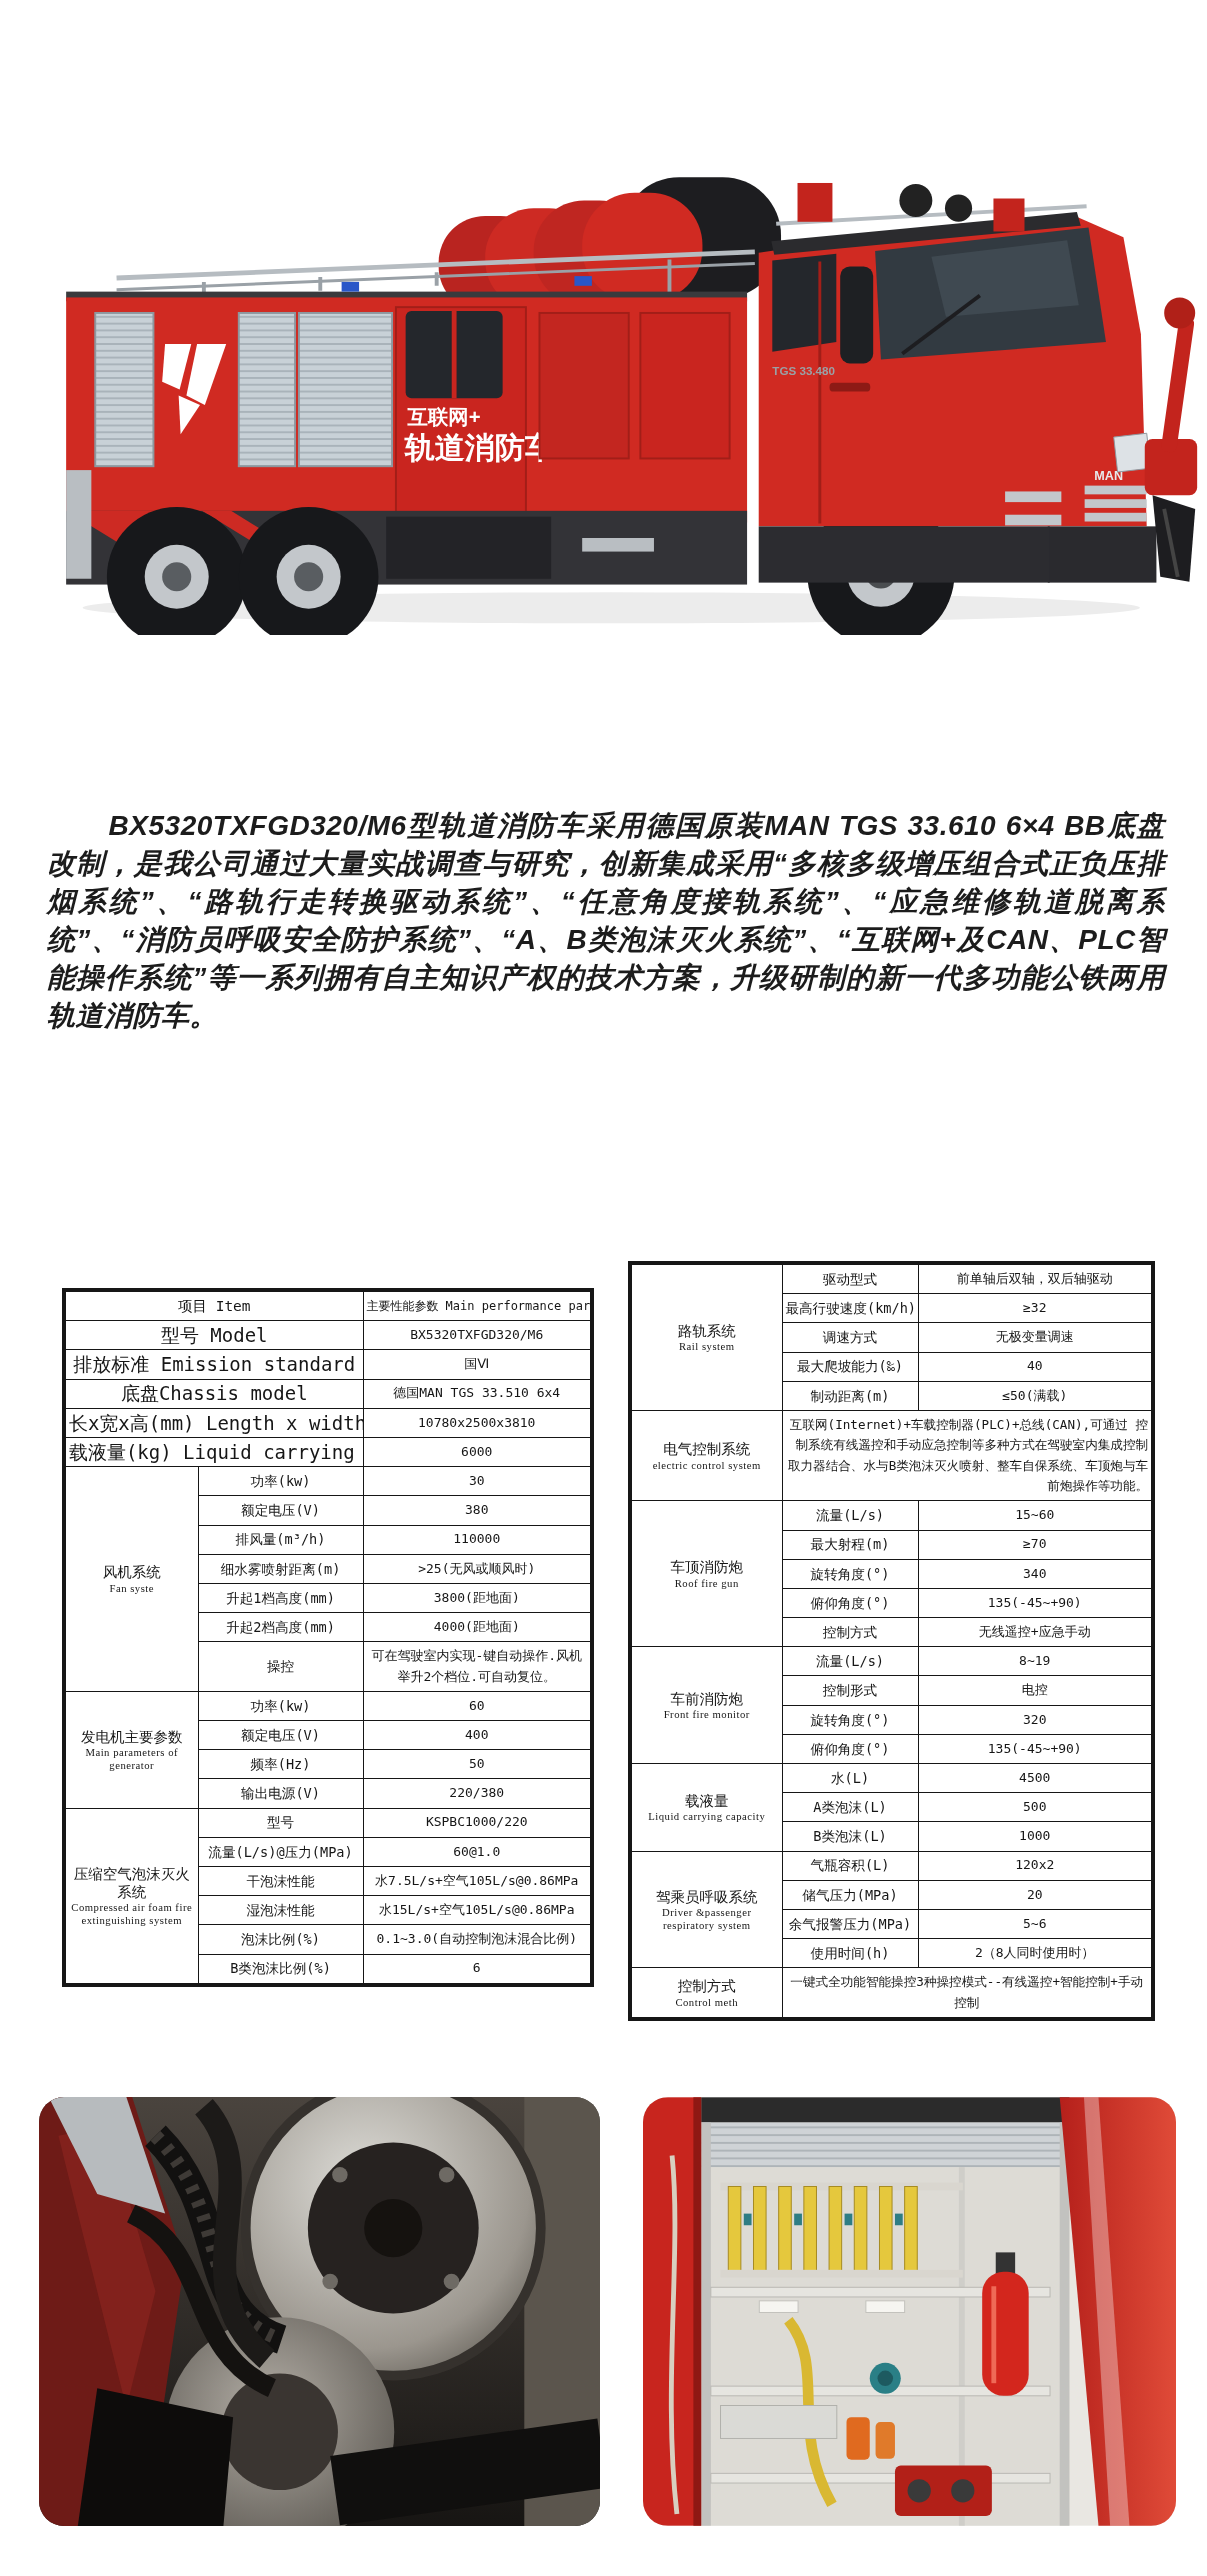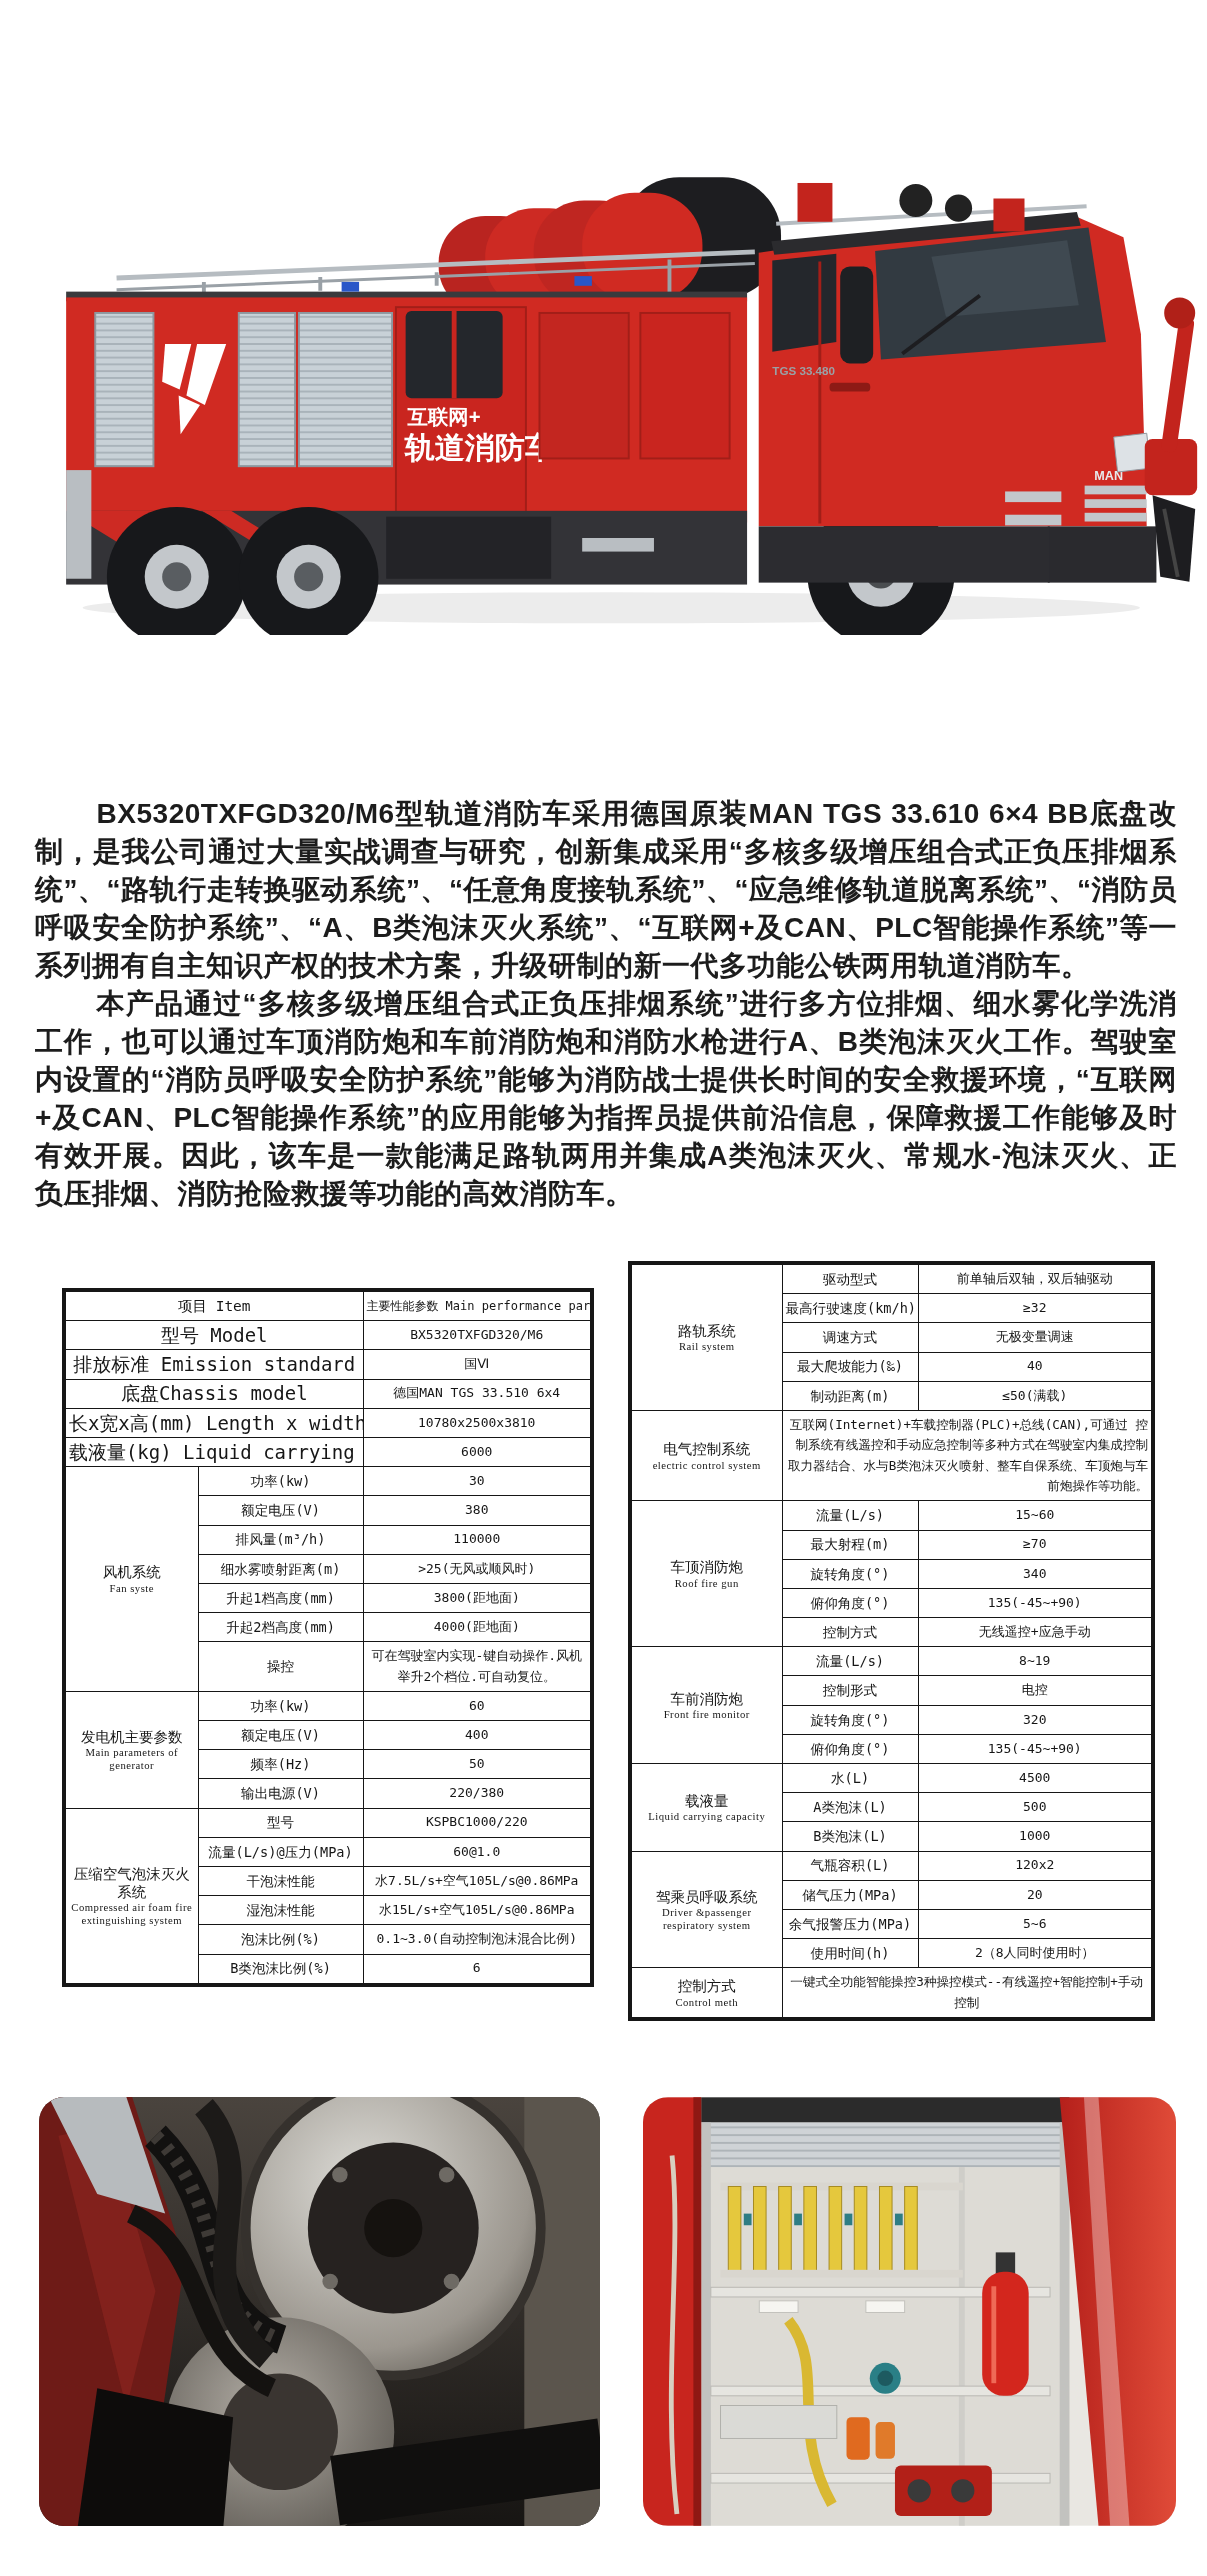--- a/index.html
+++ b/index.html
@@ -5,21 +5,21 @@
   html,body{margin:0;padding:0;background:#ffffff;}
   body{width:1208px;height:2576px;position:relative;font-family:"Liberation Sans","DejaVu Sans",sans-serif;color:#1c1c1c;}
   .page{position:absolute;inset:0;background:#fff;overflow:hidden;}
 
   
   .hero{position:absolute;left:0;top:53px;width:1208px;height:582px;margin:0;}
   .hero svg{display:block;}
 
   
   .intro{position:absolute;left:35px;top:795px;width:1142px;font-size:28px;line-height:38px;font-weight:bold;text-align:justify;letter-spacing:0.5px;}
-  .intro p{margin:0;text-indent:2.2em;}
+  .intro p{margin:12px;text-indent:2.2em;font-style:italic;}
 
   
   .spec{position:absolute;border-collapse:collapse;table-layout:fixed;background:#fff;border:4.8px solid #161616;font-family:"DejaVu Sans Mono","Liberation Mono",monospace;color:#161616;}
   .spec td{border:1.9px solid #161616;text-align:center;vertical-align:middle;padding:3.9px 2.9px;line-height:20.4px;overflow:hidden;}
   .spec.left{left:62px;top:1288px;width:532px;}
   .spec.right{left:628px;top:1261px;width:527px;}
   .head-cell{font-size:14.5px;}
   .head-val{font-size:12px;white-space:nowrap;}
   .label-cell{font-size:19px;white-space:nowrap;}
   .value-cell{font-size:13px;}
@@ -150,21 +150,20 @@
         <rect x="1206" y="272" width="16" height="140" rx="6" fill="#c3241d" transform="rotate(8 1214 342)"></rect>
         <circle cx="1216" cy="268" r="16" fill="#b02018"></circle>
         <path d="M1188 456 L1232 470 L1226 545 L1196 540 Z" fill="#1d1d20"></path>
         <line x1="1200" y1="470" x2="1214" y2="540" stroke="#444444" stroke-width="4"></line>
       </g>
     </svg>
   </figure>
 
   <section class="intro">
     <p>BX5320TXFGD320/M6型轨道消防车采用德国原装MAN TGS 33.610 6×4 BB底盘改制，是我公司通过大量实战调查与研究，创新集成采用“多核多级增压组合式正负压排烟系统”、“路轨行走转换驱动系统”、“任意角度接轨系统”、“应急维修轨道脱离系统”、“消防员呼吸安全防护系统”、“A、B类泡沫灭火系统”、“互联网+及CAN、PLC智能操作系统”等一系列拥有自主知识产权的技术方案，升级研制的新一代多功能公铁两用轨道消防车。</p>
-    <p>本产品通过“多核多级增压组合式正负压排烟系统”进行多方位排烟、细水雾化学洗消工作，也可以通过车顶消防炮和车前消防炮和消防水枪进行A、B类泡沫灭火工作。驾驶室内设置的“消防员呼吸安全防护系统”能够为消防战士提供长时间的安全救援环境，“互联网+及CAN、PLC智能操作系统”的应用能够为指挥员提供前沿信息，保障救援工作能够及时有效开展。因此，该车是一款能满足路轨两用并集成A类泡沫灭火、常规水-泡沫灭火、正负压排烟、消防抢险救援等功能的高效消防车。</p>
   </section>
 
   <table class="spec left">
     <colgroup>
         <col style="width:134px">
         <col style="width:165px">
         <col>
       </colgroup>
     <tbody>
         <tr>

